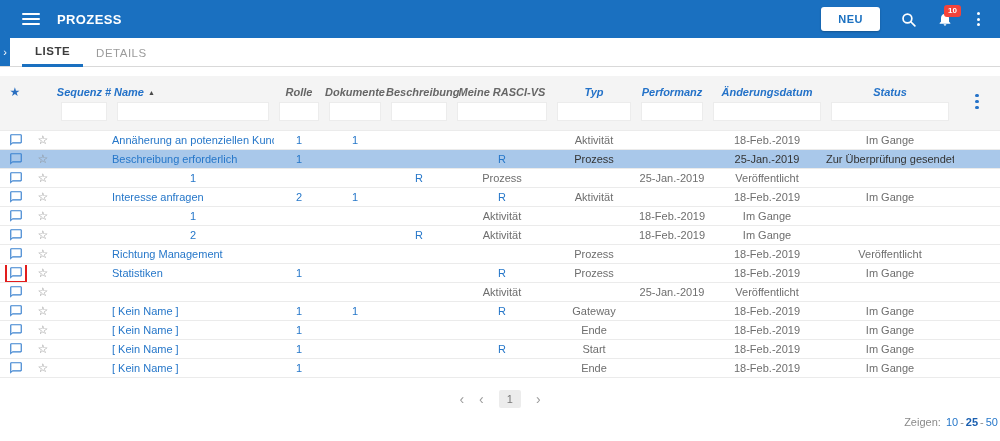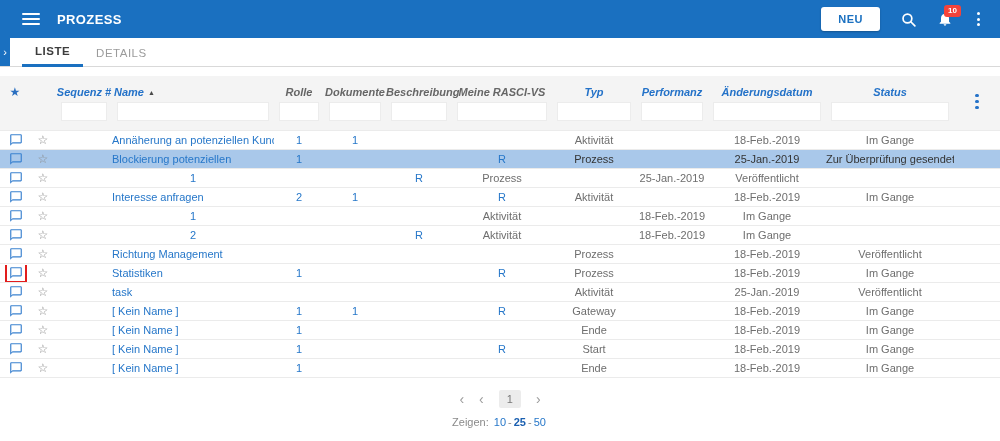--- a/index.html
+++ b/index.html
@@ -67,21 +67,21 @@
   .c-name a { color: #2677c9; text-decoration: none; }
   .c-blue { color: #2677c9; }
   .c-gray { color: #6e6e6e; }
 
   
   .pager { display: flex; justify-content: center; align-items: center; gap: 15px;
     margin-top: 12px; }
   .pg-nav { color: #9b9b9b; font-size: 14px; cursor: pointer; line-height: 1; }
   .pg-page { background: #ececec; color: #777; font-size: 11px; padding: 3px 8px;
     border-radius: 2px; cursor: pointer; }
-  .page-size { text-align: center; margin-top: 8px; font-size: 11px; color: #8a8a8a; }
+  .page-size { text-align: right; margin-top: 8px; font-size: 11px; color: #8a8a8a; }
   .page-size a { color: #2677c9; text-decoration: none; cursor: pointer; margin: 0 2px; }
   .page-size a.selected { font-weight: bold; color: #1a5fb0; }
 </style>
 </head>
 <body>
 
 <header class="app-bar">
   <div class="hamburger">
     <span></span>
       <span></span>
@@ -175,21 +175,21 @@
     <div class="grid-cols row highlighted">
     <div class="cell c-icon">
       <span class="chat-wrap">
         <svg width="14" height="14" viewBox="0 0 24 24" fill="#3b82d0">
           <path d="M20 2H4c-1.1 0-2 .9-2 2v18l4-4h14c1.1 0 2-.9 2-2V4c0-1.1-.9-2-2-2zm0 14H6l-2 2V4h16v12z"></path>
         </svg>
       </span>
     </div>
     <div class="cell c-star">☆</div>
     <div class="cell c-blue"></div>
-    <div class="cell c-name"><a>Blockierung potenziellen</a></div>
+    <div class="cell c-name"><a>Beschreibung erforderlich</a></div>
     <div class="cell c-blue">1</div>
     <div class="cell c-blue"></div>
     <div class="cell c-gray"></div>
     <div class="cell c-blue">R</div>
     <div class="cell c-gray">Prozess</div>
     <div class="cell c-gray"></div>
     <div class="cell c-gray">25-Jan.-2019</div>
     <div class="cell c-gray">Zur Überprüfung gesendet</div>
     <div class="cell"></div>
   </div>
@@ -319,21 +319,20 @@
     <div class="grid-cols row">
     <div class="cell c-icon">
       <span class="chat-wrap">
         <svg width="14" height="14" viewBox="0 0 24 24" fill="#3b82d0">
           <path d="M20 2H4c-1.1 0-2 .9-2 2v18l4-4h14c1.1 0 2-.9 2-2V4c0-1.1-.9-2-2-2zm0 14H6l-2 2V4h16v12z"></path>
         </svg>
       </span>
     </div>
     <div class="cell c-star">☆</div>
     <div class="cell c-blue"></div>
-    <div class="cell c-name"><a>task</a></div>
     <div class="cell c-blue"></div>
     <div class="cell c-blue"></div>
     <div class="cell c-gray"></div>
     <div class="cell c-blue"></div>
     <div class="cell c-gray">Aktivität</div>
     <div class="cell c-gray"></div>
     <div class="cell c-gray">25-Jan.-2019</div>
     <div class="cell c-gray">Veröffentlicht</div>
     <div class="cell"></div>
   </div>

